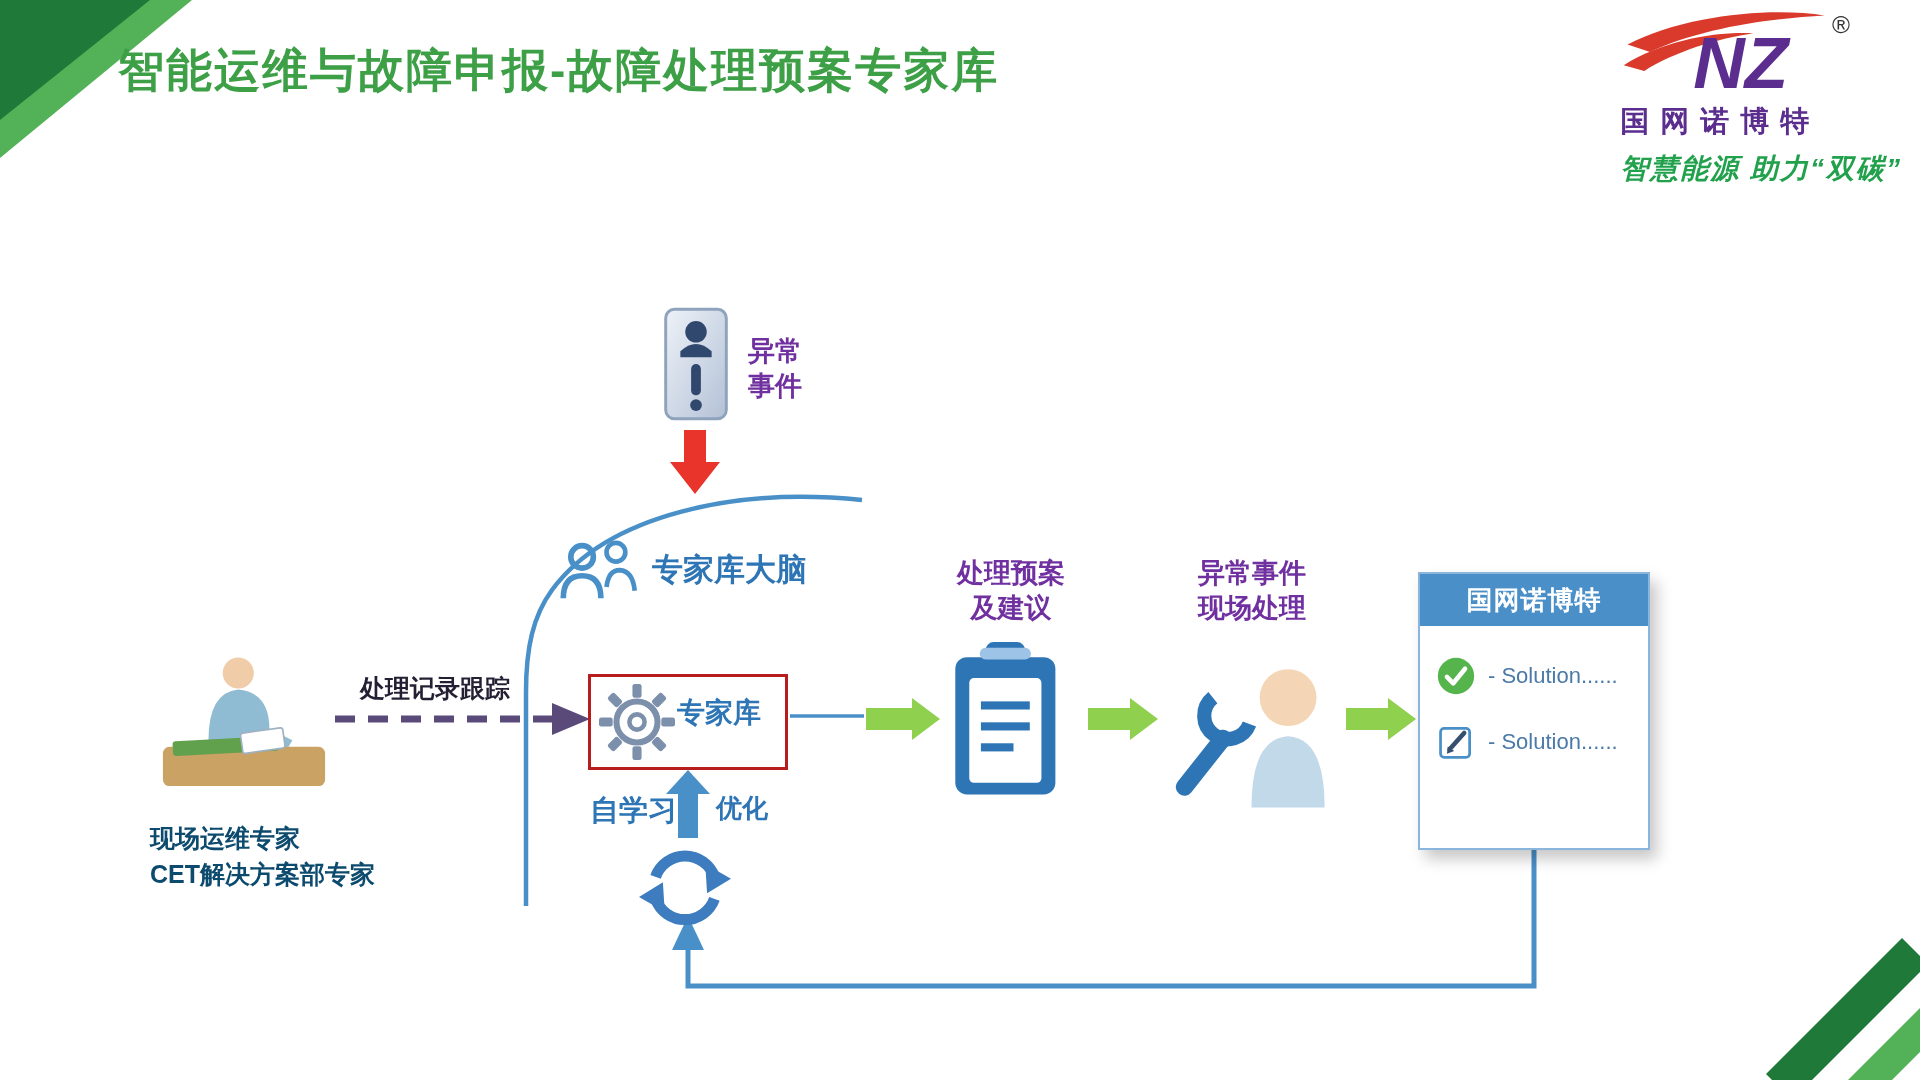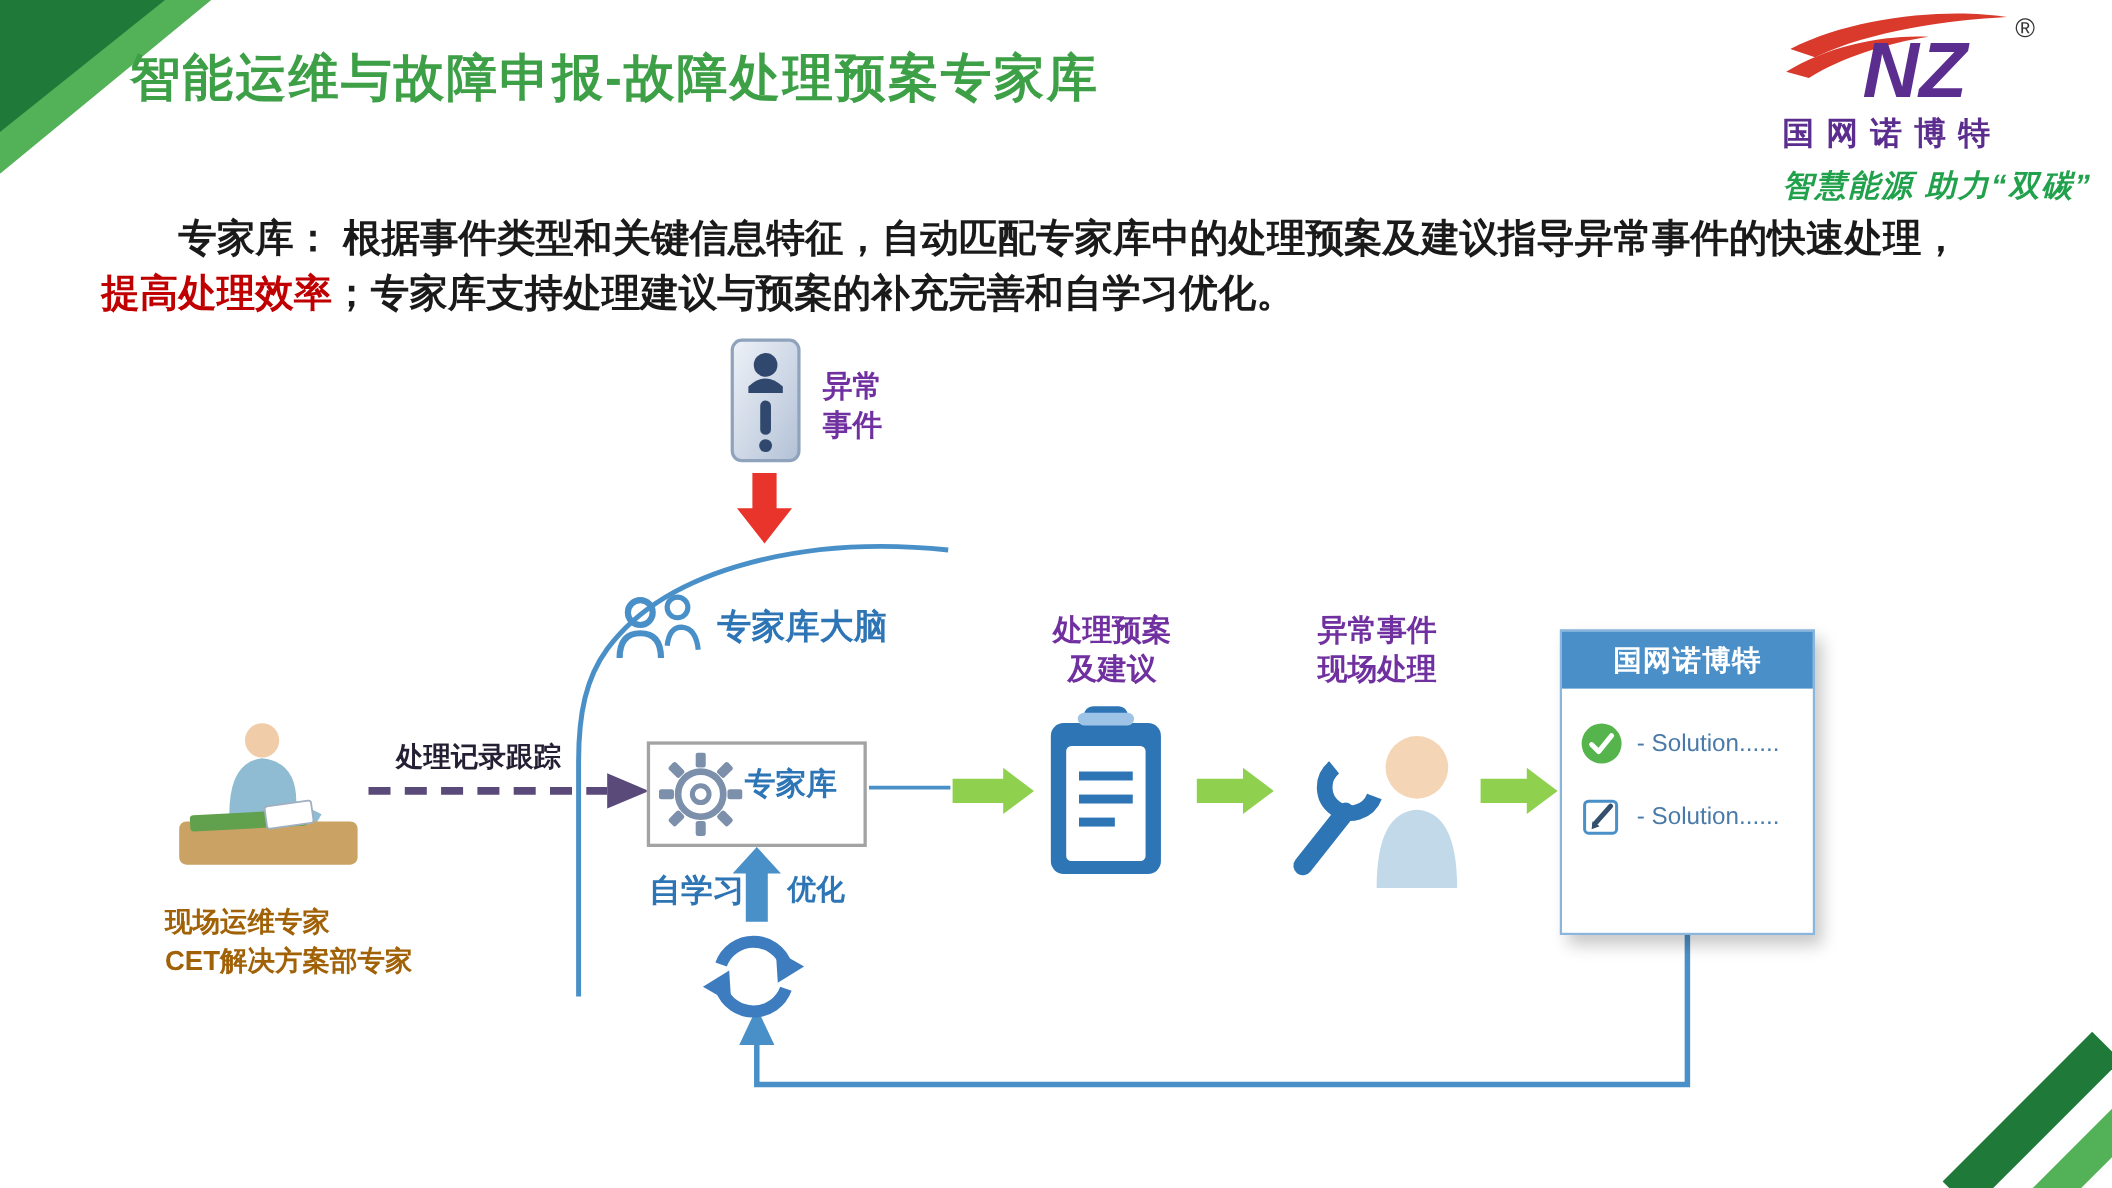--- a/index.html
+++ b/index.html
@@ -46,38 +46,38 @@
   .c-stripe-light{fill:var(--mid-green,#53b257);}
   
   .lbl{position:absolute;font-weight:800;line-height:1.3;}
   .lbl .row{display:block;}
   .purple{color:var(--purple,#7030a0);font-size:27px;}
   .bluetxt{color:var(--blue,#2e75b6);}
   .center{text-align:center;}
   .lbl-abnormal{left:748px;top:334px;}
   .lbl-brain{left:652px;top:550px;font-size:31px;white-space:nowrap;}
   .lbl-import{left:360px;top:672px;font-size:25px;color:#241f33;white-space:nowrap;}
-  .lbl-experts{left:150px;top:820px;font-size:25px;color:#a16207;line-height:1.45;}
+  .lbl-experts{left:150px;top:820px;font-size:25px;color:#0c4a6e;line-height:1.45;}
   .lbl-selflearn{left:590px;top:792px;font-size:29px;}
   .lbl-optimize{left:716px;top:792px;font-size:26px;}
   .lbl-plan{left:928px;top:556px;width:166px;}
   .lbl-onsite{left:1160px;top:556px;width:184px;}
   .lbl-feedback{left:950px;top:944px;width:334px;font-size:26px;text-align:center;white-space:nowrap;}
   
   .dico{position:absolute;}
   .alert-icon{left:652px;top:304px;width:88px;height:124px;}
   .people-icon{left:552px;top:538px;width:94px;height:66px;}
   .person-desk{left:158px;top:630px;width:172px;height:186px;}
   .cycle-icon{left:638px;top:840px;width:94px;height:92px;}
   .clipboard-icon{left:946px;top:638px;width:128px;height:164px;}
   .wrench-person{left:1158px;top:634px;width:188px;height:174px;}
   
   .expert-box{
     position:absolute;left:588px;top:674px;width:200px;height:96px;background:#fff;
-    border:3px solid #a3a3a3;box-sizing:border-box;display:flex;align-items:center;
+    border:3px solid #b91c1c;box-sizing:border-box;display:flex;align-items:center;
     gap:2px;padding:4px 4px 4px 8px;
   }
   .expert-box .gear{width:76px;height:76px;flex:0 0 auto;}
   .expert-box .lib-label{font-size:28px;font-weight:800;color:var(--blue,#2e75b6);margin-top:-18px;}
   
   .panel{
     position:absolute;left:1418px;top:572px;width:232px;height:278px;background:#fff;
     box-shadow:7px 9px 14px rgba(0,0,0,0.22);box-sizing:border-box;
     border:2px solid #8ab6dd;
   }
@@ -105,21 +105,20 @@
     <svg class="monogram" viewBox="0 0 260 100">
       <path d="M8 40 C70 8 162 0 218 9 C162 12 86 22 32 48 Z" fill="#d93a2b"></path>
       <path d="M4 62 C46 36 100 26 142 28 C102 34 58 48 26 68 Z" fill="#d93a2b"></path>
       <text x="78" y="86" font-size="76" font-weight="bold" font-style="italic" fill="#5b2d8e">NZ</text>
       <text x="226" y="28" font-size="26" fill="#333333">®</text>
     </svg>
     <div class="brand-name">国网诺博特</div>
     <div class="brand-tagline">智慧能源 助力“双碳”</div>
   </div>
 
-  <p class="intro"><span>专家库： 根据事件类型和关键信息特征，自动匹配专家库中的处理预案及建议指导异常事件的快速处理，</span><br><span class="hl">提高处理效率</span><span>；专家库支持处理建议与预案的补充完善和自学习优化。</span></p>
 
   <svg class="overlay" viewBox="0 0 1920 1080">
 
     <polygon class="c-red-fill" points="684,430 706,430 706,462 720,462 695,494 670,462 684,462"></polygon>
 
     <path class="c-blue-line" stroke-width="4.5" d="M 862 500 C 738 487 608 514 552 590 C 533 616 526 648 526 692 L 526 906"></path>
 
     <g>
       <line class="c-dash" x1="335" y1="719" x2="552" y2="719" stroke-width="7" stroke-dasharray="20 13"></line>
       <polygon class="c-dash-fill" points="552,703 590,719 552,735"></polygon>

